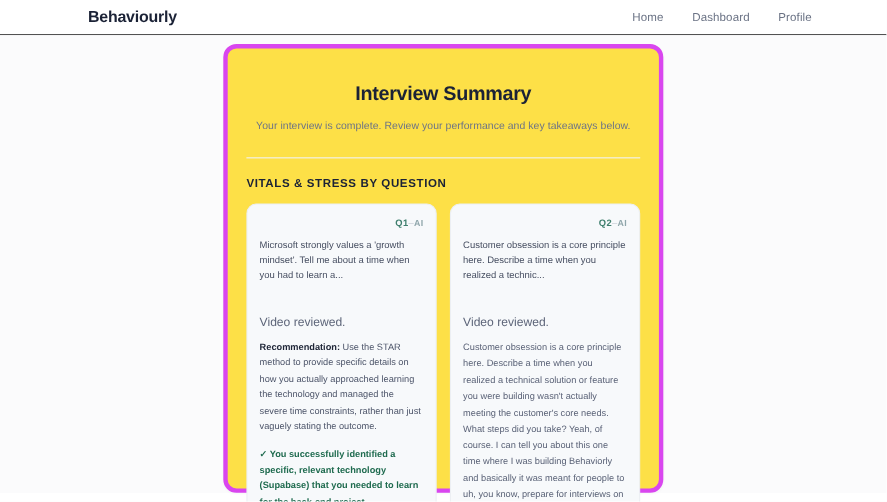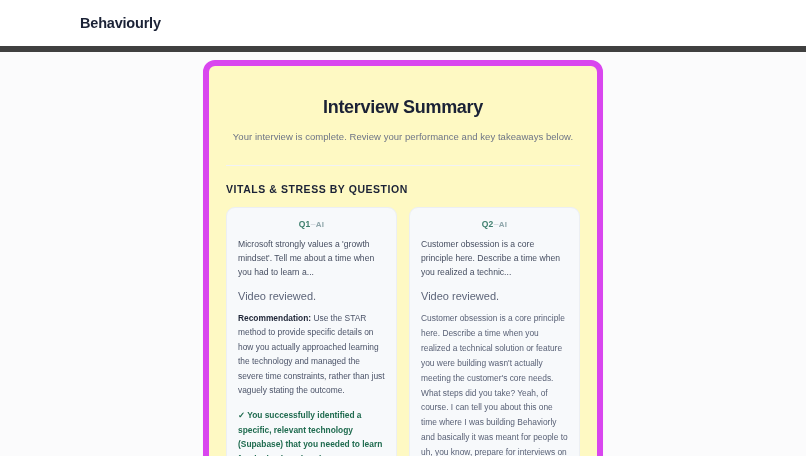--- a/index.html
+++ b/index.html
@@ -12,23 +12,23 @@
 
   body {
     font-family: "Liberation Sans", sans-serif;
     background: #ffffff;
     color: #2b3245;
     -webkit-font-smoothing: antialiased;
   }
 
   
   .navbar {
-    height: 52px;
+    height: 32px;
     background: #ffffff;
-    border-bottom: 6px solid #404040;
+    border-bottom: 1px solid #404040;
     display: flex;
     align-items: center;
     justify-content: space-between;
     padding: 0 68px 0 80px;
   }
 
   .brand {
     font-size: 14.5px;
     font-weight: bold;
     letter-spacing: -0.2px;
@@ -52,22 +52,22 @@
   .page {
     background: #fbfbfc;
     height: 416px;
     padding-top: 8px;
     display: flex;
     justify-content: center;
   }
 
   .summary-card {
     width: 400px;
-    background: #fef9c3;
-    border: 6px solid #d946ef;
+    background: #fde047;
+    border: 4px solid #d946ef;
     border-radius: 12px;
     padding: 22px 17px 0 17px;
     box-shadow: 0 1px 2px rgba(30,38,60,0.03);
   }
 
   .title {
     text-align: center;
     font-size: 18px;
     font-weight: bold;
     letter-spacing: -0.3px;
@@ -108,21 +108,21 @@
     background: #f7f9fb;
     border: 1px solid #eceff3;
     border-radius: 9px;
     padding: 11px 11px 12px 11px;
     min-width: 0;
   }
 
   .qcard-head {
     display: flex;
     align-items: center;
-    justify-content: center;
+    justify-content: flex-end;
     margin-bottom: 9px;
   }
 
   .q-label {
     font-size: 8.5px;
     font-weight: bold;
     color: #3f7f6e;
     letter-spacing: 0.3px;
   }
 
@@ -136,21 +136,21 @@
     font-size: 8px;
     font-weight: bold;
     color: #8fa6ab;
     letter-spacing: 0.3px;
   }
 
   .q-prompt {
     font-size: 8.6px;
     line-height: 1.62;
     color: #464e61;
-    margin-bottom: 10px;
+    margin-bottom: 29px;
   }
 
   .q-status {
     font-size: 11px;
     color: #5d6579;
     margin-bottom: 9px;
   }
 
   .q-reco {
     font-size: 8.4px;
@@ -176,20 +176,25 @@
     font-size: 8.4px;
     line-height: 1.78;
     color: #596176;
   }
 </style>
 </head>
 <body>
 
 <div class="navbar">
   <div class="brand">Behaviourly</div>
+  <nav class="nav-links">
+    <a class="nav-link" href="#">Home</a>
+    <a class="nav-link" href="#">Dashboard</a>
+    <a class="nav-link" href="#">Profile</a>
+  </nav>
 </div>
 
 <div class="page">
   <div class="summary-card">
 
     <h1 class="title">Interview Summary</h1>
     <p class="subtitle">Your interview is complete. Review your performance and key takeaways below.</p>
 
     <div class="divider"></div>
 

